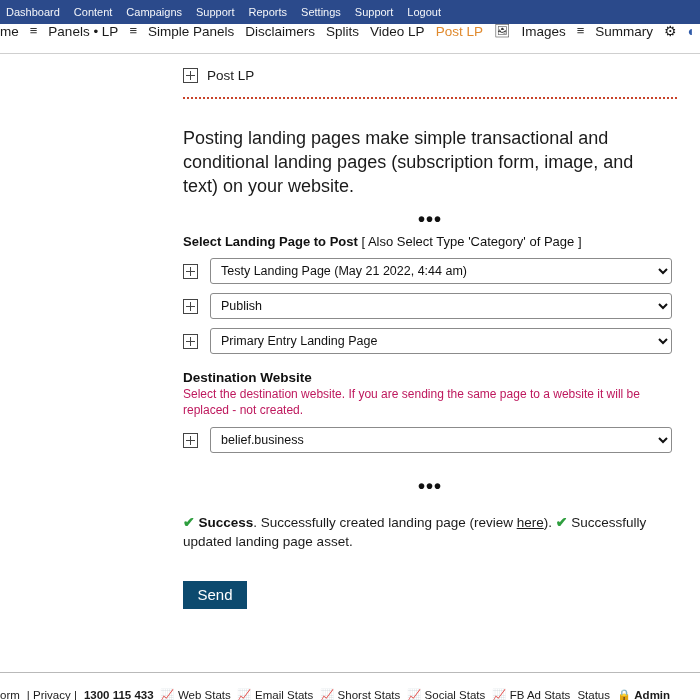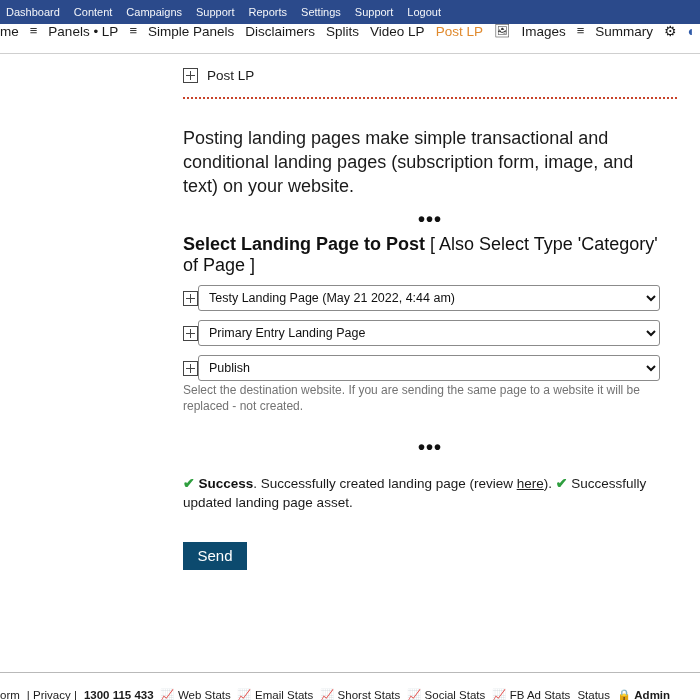--- a/index.html
+++ b/index.html
@@ -114,33 +114,33 @@
     font-size: 20px;
     letter-spacing: 1px;
     color: #111;
     margin: 16px 0 10px 0;
     width: 494px;
     font-weight: bold;
     line-height: 10px;
   }
 
   .section-title {
-    font-size: 18px;
+    font-size: 13px;
     font-weight: bold;
     color: #111;
     margin-top: 10px;
   }
   .section-title .subtle {
     font-weight: normal;
   }
 
   .field-row {
     display: flex;
     align-items: center;
-    gap: 0;
+    gap: 12px;
     margin-top: 9px;
   }
   select.sel {
     width: 462px;
     height: 26px;
     font-size: 12.5px;
     font-family: "Liberation Sans", sans-serif;
     color: #111;
     border: 1px solid #8b8b8b;
     border-radius: 3px;
@@ -151,21 +151,21 @@
 
   .dest-title {
     font-size: 13.5px;
     font-weight: bold;
     color: #111;
     margin-top: 16px;
   }
   .dest-desc {
     font-size: 12px;
     line-height: 1.3;
-    color: #737373;
+    color: #be185d;
     margin-top: 2px;
     width: 470px;
   }
 
   .status {
     margin-top: 22px;
     font-size: 13.5px;
     line-height: 1.35;
     color: #1b1b1b;
     width: 480px;
@@ -270,33 +270,40 @@
   <div class="field-row">
     <span class="plus-box"></span>
     <select class="sel">
       <option>Testy Landing Page (May 21 2022, 4:44 am)</option>
     </select>
   </div>
 
   <div class="field-row">
     <span class="plus-box"></span>
     <select class="sel">
+      <option>Publish</option>
+    </select>
+  </div>
+
+  <div class="field-row">
+    <span class="plus-box"></span>
+    <select class="sel">
       <option>Primary Entry Landing Page</option>
     </select>
   </div>
 
+  <div class="dest-title">Destination Website</div>
+  <div class="dest-desc">Select the destination website. If you are sending the same page to a website it will be replaced - not created.</div>
+
   <div class="field-row">
     <span class="plus-box"></span>
     <select class="sel">
-      <option>Publish</option>
+      <option>belief.business</option>
     </select>
   </div>
-
-  <div class="dest-desc">Select the destination website. If you are sending the same page to a website it will be replaced - not created.</div>
-
 
   <div class="ellipsis" style="margin-top:28px;">•••</div>
 
   <div class="status">
     <span class="check">✔</span>
     <b>Success</b><span>. Successfully created landing page (review </span><a href="#">here</a><span>). </span><span class="check">✔</span><span> Successfully updated landing page asset.</span>
   </div>
 
   <button class="send-btn">Send</button>
 </div>

